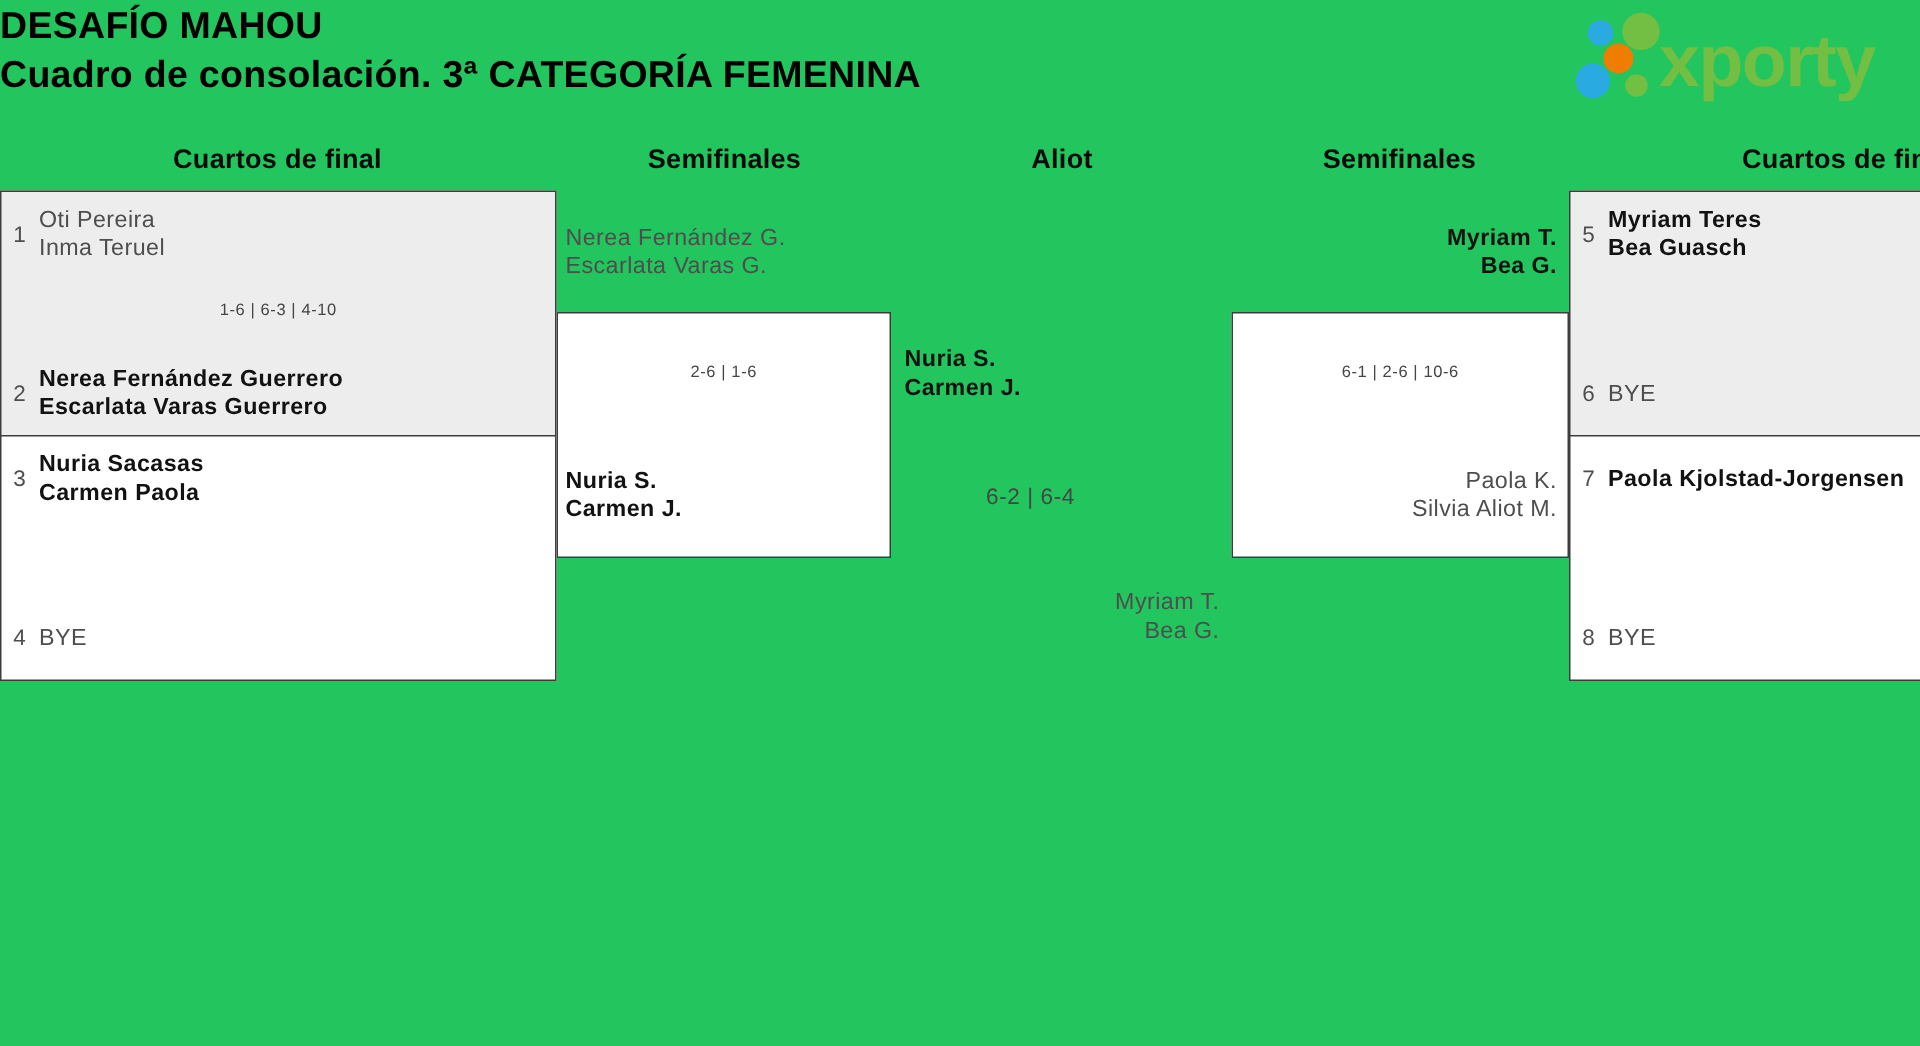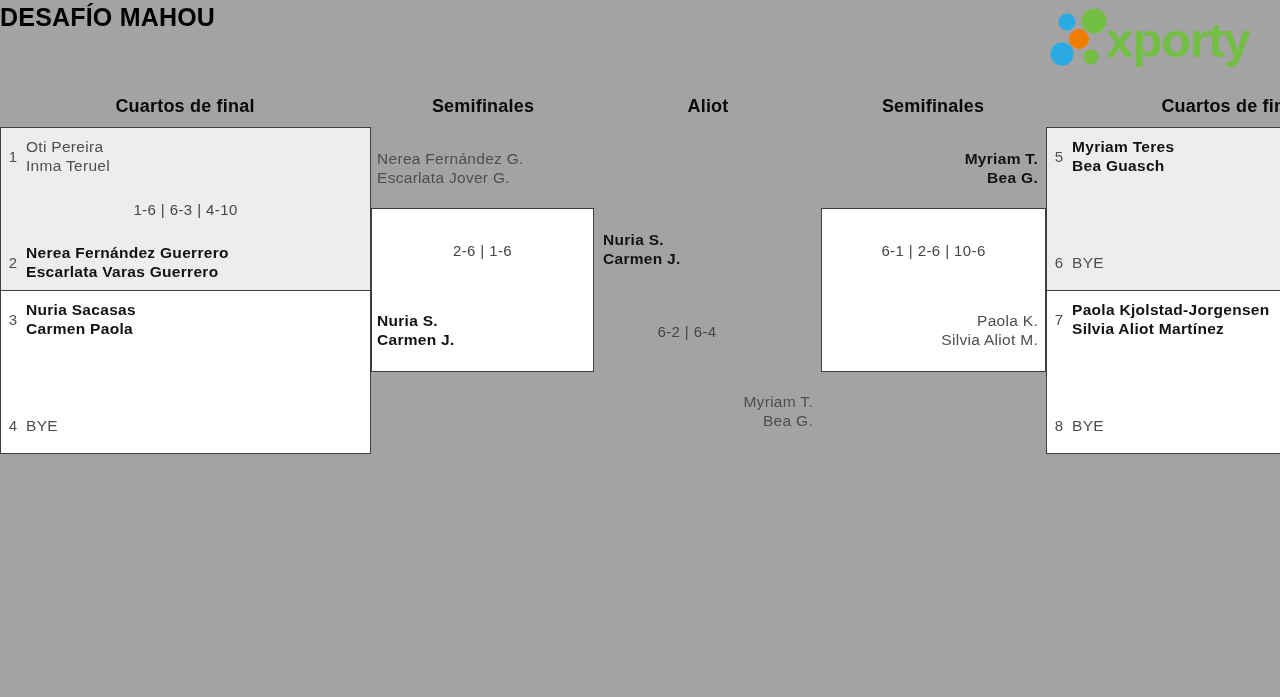--- a/index.html
+++ b/index.html
@@ -1,19 +1,19 @@
 <!DOCTYPE html>
 <html><head>
 <meta charset="utf-8">
 <style>
   * { margin:0; padding:0; box-sizing:border-box; }
   html,body { background:#ffffff; }
   .canvas {
     position:relative; width:1280px; height:697px; overflow:hidden;
-    background:#a3a3a3; font-family:"Liberation Sans", sans-serif; color:#161616;
+    background:#22c55e; font-family:"Liberation Sans", sans-serif; color:#161616;
   }
   .title { position:absolute; left:0; top:1px; }
   .title div {
     font-size:25px; font-weight:bold; line-height:33px; color:#000;
     letter-spacing:0.2px; white-space:nowrap;
   }
   .logo { position:absolute; left:1048px; top:6px; }
   .round-label {
     position:absolute; top:96px; transform:translateX(-50%);
     font-size:18px; font-weight:bold; color:#0a0a0a; white-space:nowrap; letter-spacing:0.2px;
@@ -25,40 +25,41 @@
     display:flex; align-items:center; gap:8px; min-height:38px;
   }
   .slot-top { top:9px; }
   .slot-bottom { bottom:9px; }
   .seed { flex:0 0 auto; min-width:10px; font-size:15px; color:#4e4e4e; text-align:center; }
   .names { font-size:15.5px; line-height:19px; letter-spacing:0.3px; white-space:nowrap; }
   .lose { color:#4e4e4e; font-weight:normal; }
   .win  { color:#121212; font-weight:bold; }
   .match-score {
     position:absolute; left:0; right:0; top:73px; text-align:center;
-    font-size:15px; color:#454545; letter-spacing:0.4px;
+    font-size:11px; color:#454545; letter-spacing:0.4px;
   }
   .sf-score { top:33px; }
   .team-float {
     position:absolute; font-size:15.5px; line-height:19px;
     letter-spacing:0.3px; white-space:nowrap;
   }
   .align-right { text-align:right; }
   .score-float {
     position:absolute; font-size:15px; color:#454545;
     text-align:center; letter-spacing:0.4px;
   }
 </style>
 </head>
 <body>
 
 <div class="canvas">
 
   <div class="title">
     <div>DESAFÍO MAHOU</div>
+    <div>Cuadro de consolación. 3ª CATEGORÍA FEMENINA</div>
   </div>
 
   <svg class="logo" width="235" height="64" viewBox="0 0 235 64">
     <circle cx="19" cy="16" r="8.5" fill="#29abe2"></circle>
     <circle cx="46" cy="15" r="12.5" fill="#72bf44"></circle>
     <circle cx="31" cy="33" r="10" fill="#ef7d00"></circle>
     <circle cx="14" cy="48" r="11.5" fill="#29abe2"></circle>
     <circle cx="43" cy="51" r="7.5" fill="#72bf44"></circle>
     <text x="58" y="51" font-size="49" font-weight="bold" fill="#72bf44" font-family="Liberation Sans, sans-serif" letter-spacing="-1">xporty</text>
   </svg>
@@ -103,21 +104,21 @@
         <div></div>
       </div>
     </div>
   </div>
 
   <div class="match" style="left:371px;top:208px;width:223px;height:164px">
     <div class="match-score sf-score">2-6 | 1-6</div>
   </div>
   <div class="team-float lose" style="left:377px;top:149px">
     <div>Nerea Fernández G.</div>
-    <div>Escarlata Jover G.</div>
+    <div>Escarlata Varas G.</div>
   </div>
   <div class="team-float win" style="left:377px;top:311px">
     <div>Nuria S.</div>
     <div>Carmen J.</div>
   </div>
 
   <div class="team-float win" style="left:603px;top:230px">
     <div>Nuria S.</div>
     <div>Carmen J.</div>
   </div>
@@ -155,21 +156,20 @@
         <div></div>
       </div>
     </div>
   </div>
 
   <div class="match" style="left:1046px;top:290px;width:371px;height:164px">
     <div class="slot slot-top">
       <div class="seed">7</div>
       <div class="names win">
         <div>Paola Kjolstad-Jorgensen</div>
-        <div>Silvia Aliot Martínez</div>
       </div>
     </div>
     <div class="match-score"></div>
     <div class="slot slot-bottom">
       <div class="seed">8</div>
       <div class="names lose">
         <div>BYE</div>
         <div></div>
       </div>
     </div>

